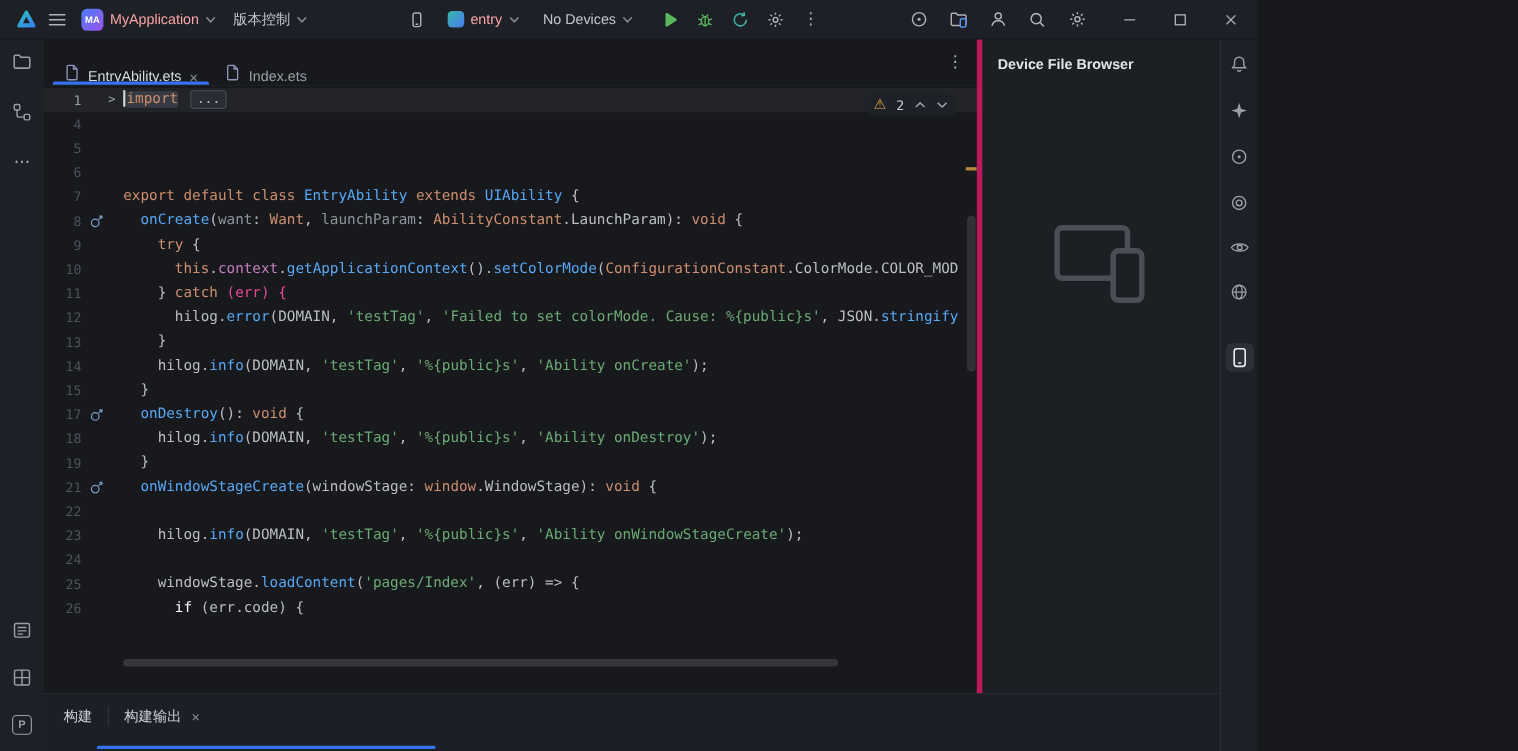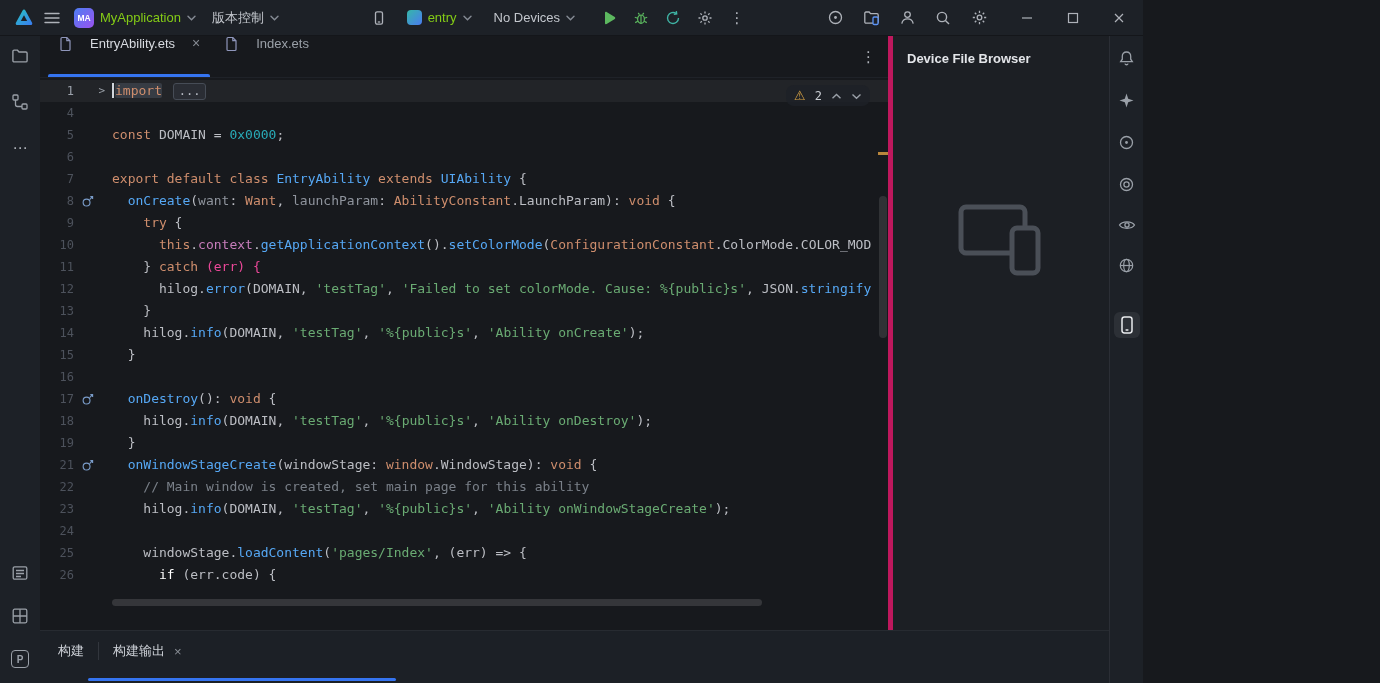--- a/index.html
+++ b/index.html
@@ -7,21 +7,21 @@
     font-family:"Liberation Sans","DejaVu Sans",sans-serif}
   .app{width:1143px;height:683px;display:flex;flex-direction:column;color:#bcbec4;font-size:13px}
 
   
   .titlebar{height:36px;flex:0 0 36px;background:#1d2127;display:flex;align-items:center;
     padding:0 6px 0 10px;border-bottom:1px solid #14161a}
   .tb-group{display:flex;align-items:center}
   .icon-btn{display:flex;align-items:center;justify-content:center;width:28px;height:28px;
     border-radius:6px;color:#aeb2b9;cursor:default}
   .chip{display:flex;align-items:center;gap:6px;padding:0 8px;height:28px;border-radius:6px}
-  .chip .label{color:#84cc16;white-space:nowrap}
+  .chip .label{color:#fca5a5;white-space:nowrap}
   .chip .label.dim{color:#c3c7cd}
   .chev{color:#858b94;display:flex}
   .ma-badge{width:20px;height:20px;border-radius:5px;background:linear-gradient(135deg,#4c7ef3,#9a52ee);
     color:#fff;font-size:8.5px;font-weight:700;display:flex;align-items:center;justify-content:center}
   .entry-chip-icon{width:15px;height:15px;border-radius:4px;background:linear-gradient(135deg,#35b7a8,#4a7bf0)}
   .spacer{flex:1}
   .fixed-gap{flex:0 0 70px}
   .tb-center{display:flex;align-items:center;gap:6px}
   .run-group{display:flex;align-items:center;gap:4px;margin-left:6px}
   .tb-right{display:flex;align-items:center;gap:8px}
@@ -38,21 +38,21 @@
     font-weight:700;display:flex;align-items:center;justify-content:center}
   .active-tool{width:26px;height:26px;border-radius:6px;background:rgba(255,255,255,.07);
     display:flex;align-items:center;justify-content:center;color:#e9ebee;margin-top:13px}
 
   .center-col{flex:1;display:flex;flex-direction:column;min-width:0}
   .content-row{flex:1;display:flex;min-height:0}
 
   
   .editor-col{flex:0 0 848px;display:flex;flex-direction:column;background:#17191d;min-width:0}
   .tabbar{height:42px;flex:0 0 42px;display:flex;align-items:stretch;padding-left:6px;border-bottom:1px solid #1f2228}
-  .tab{display:flex;align-items:flex-start;gap:17px;padding:0 12px;position:relative;color:#9aa0a8;white-space:nowrap}
+  .tab{display:flex;align-items:flex-end;gap:7px;padding:0 12px;position:relative;color:#9aa0a8;white-space:nowrap}
   .tab.active{color:#d8dbe1}
   .tab.active:after{content:"";position:absolute;left:2px;right:2px;bottom:0;height:3px;background:#3574f0;
     border-radius:2px 2px 0 0}
   .tab-close{color:#868b93;font-size:14px;line-height:1}
   .tabbar-kebab{margin-left:auto;margin-right:12px;align-self:center}
 
   .editor{position:relative;flex:1;overflow:hidden;padding-top:2px;
     font-family:"DejaVu Sans Mono",monospace;font-size:13px}
   .code-row{display:flex;height:22px;line-height:22px;white-space:pre}
   .code-row.active-row{background:rgba(255,255,255,.05)}
@@ -297,46 +297,45 @@
               </span>
               <span>Index.ets</span>
             </div>
             <span class="kebab tabbar-kebab">⋮</span>
           </div>
 
           <div class="editor">
             <div>
                 <div class="code-row active-row"><span class="gutter-num">1</span><span class="gutter-icon"><span class="fold-arrow">&gt;</span></span><span class="code-text"><span class="caret"></span><span class="tok-hl" style="color: rgb(207, 142, 109);">import</span><span style="color: rgb(188, 190, 196);"> </span><span class="fold-chip" style="color: rgb(182, 186, 194);">...</span></span></div>
                 <div class="code-row"><span class="gutter-num">4</span><span class="gutter-icon"></span><span class="code-text"></span></div>
-                <div class="code-row"><span class="gutter-num">5</span><span class="gutter-icon"></span><span class="code-text"><span style="color: rgb(207, 142, 109);">const</span><span style="color: rgb(188, 190, 196);"> DOMAIN = </span><span style="color: rgb(41, 171, 183);">0x0000</span><span style="color: rgb(188, 190, 196);">;</span></span></div>
+                <div class="code-row"><span class="gutter-num">5</span><span class="gutter-icon"></span></div>
                 <div class="code-row"><span class="gutter-num">6</span><span class="gutter-icon"></span><span class="code-text"></span></div>
                 <div class="code-row"><span class="gutter-num">7</span><span class="gutter-icon"></span><span class="code-text"><span style="color: rgb(207, 142, 109);">export default class </span><span style="color: rgb(86, 168, 245);">EntryAbility</span><span style="color: rgb(207, 142, 109);"> extends </span><span style="color: rgb(86, 168, 245);">UIAbility</span><span style="color: rgb(188, 190, 196);"> {</span></span></div>
                 <div class="code-row"><span class="gutter-num">8</span><span class="gutter-icon"><svg width="13" height="13" viewBox="0 0 14 14" fill="none" stroke="#7a9cc9" stroke-width="1.2">
                       <circle cx="6" cy="8.2" r="3.7"></circle>
                       <path d="M9.3 4.9l3.2-3.2M12.5 4.2V1.7H10"></path>
                     </svg></span><span class="code-text"><span style="color: rgb(188, 190, 196);">  </span><span style="color: rgb(86, 168, 245);">onCreate</span><span style="color: rgb(188, 190, 196);">(</span><span style="color: rgb(143, 148, 157);">want</span><span style="color: rgb(188, 190, 196);">: </span><span style="color: rgb(207, 142, 109);">Want</span><span style="color: rgb(188, 190, 196);">, </span><span style="color: rgb(143, 148, 157);">launchParam</span><span style="color: rgb(188, 190, 196);">: </span><span style="color: rgb(207, 142, 109);">AbilityConstant</span><span style="color: rgb(188, 190, 196);">.LaunchParam): </span><span style="color: rgb(207, 142, 109);">void</span><span style="color: rgb(188, 190, 196);"> {</span></span></div>
                 <div class="code-row"><span class="gutter-num">9</span><span class="gutter-icon"></span><span class="code-text"><span style="color: rgb(188, 190, 196);">    </span><span style="color: rgb(207, 142, 109);">try</span><span style="color: rgb(188, 190, 196);"> {</span></span></div>
                 <div class="code-row"><span class="gutter-num">10</span><span class="gutter-icon"></span><span class="code-text"><span style="color: rgb(188, 190, 196);">      </span><span style="color: rgb(207, 142, 109);">this</span><span style="color: rgb(188, 190, 196);">.</span><span style="color: rgb(199, 125, 187);">context</span><span style="color: rgb(188, 190, 196);">.</span><span style="color: rgb(86, 168, 245);">getApplicationContext</span><span style="color: rgb(188, 190, 196);">().</span><span style="color: rgb(86, 168, 245);">setColorMode</span><span style="color: rgb(188, 190, 196);">(</span><span style="color: rgb(207, 142, 109);">ConfigurationConstant</span><span style="color: rgb(188, 190, 196);">.ColorMode.COLOR_MOD</span></span></div>
                 <div class="code-row"><span class="gutter-num">11</span><span class="gutter-icon"></span><span class="code-text"><span style="color: rgb(188, 190, 196);">    } </span><span style="color: rgb(207, 142, 109);">catch</span><span style="color: #ec4899;"> (err) {</span></span></div>
                 <div class="code-row"><span class="gutter-num">12</span><span class="gutter-icon"></span><span class="code-text"><span style="color: rgb(188, 190, 196);">      hilog.</span><span style="color: rgb(86, 168, 245);">error</span><span style="color: rgb(188, 190, 196);">(DOMAIN, </span><span style="color: rgb(106, 171, 115);">'testTag'</span><span style="color: rgb(188, 190, 196);">, </span><span style="color: rgb(106, 171, 115);">'Failed to set colorMode. Cause: %{public}s'</span><span style="color: rgb(188, 190, 196);">, JSON.</span><span style="color: rgb(86, 168, 245);">stringify</span></span></div>
                 <div class="code-row"><span class="gutter-num">13</span><span class="gutter-icon"></span><span class="code-text"><span style="color: rgb(188, 190, 196);">    }</span></span></div>
                 <div class="code-row"><span class="gutter-num">14</span><span class="gutter-icon"></span><span class="code-text"><span style="color: rgb(188, 190, 196);">    hilog.</span><span style="color: rgb(86, 168, 245);">info</span><span style="color: rgb(188, 190, 196);">(DOMAIN, </span><span style="color: rgb(106, 171, 115);">'testTag'</span><span style="color: rgb(188, 190, 196);">, </span><span style="color: rgb(106, 171, 115);">'%{public}s'</span><span style="color: rgb(188, 190, 196);">, </span><span style="color: rgb(106, 171, 115);">'Ability onCreate'</span><span style="color: rgb(188, 190, 196);">);</span></span></div>
                 <div class="code-row"><span class="gutter-num">15</span><span class="gutter-icon"></span><span class="code-text"><span style="color: rgb(188, 190, 196);">  }</span></span></div>
-                <div class="code-row"><span class="gutter-num">16</span><span class="gutter-icon"></span><span class="code-text"></span></div>
                 <div class="code-row"><span class="gutter-num">17</span><span class="gutter-icon"><svg width="13" height="13" viewBox="0 0 14 14" fill="none" stroke="#7a9cc9" stroke-width="1.2">
                       <circle cx="6" cy="8.2" r="3.7"></circle>
                       <path d="M9.3 4.9l3.2-3.2M12.5 4.2V1.7H10"></path>
                     </svg></span><span class="code-text"><span style="color: rgb(188, 190, 196);">  </span><span style="color: rgb(86, 168, 245); text-align: center;">onDestroy</span><span style="color: rgb(188, 190, 196);">(): </span><span style="color: rgb(207, 142, 109);">void</span><span style="color: rgb(188, 190, 196);"> {</span></span></div>
                 <div class="code-row"><span class="gutter-num">18</span><span class="gutter-icon"></span><span class="code-text"><span style="color: rgb(188, 190, 196);">    hilog.</span><span style="color: rgb(86, 168, 245);">info</span><span style="color: rgb(188, 190, 196);">(DOMAIN, </span><span style="color: rgb(106, 171, 115);">'testTag'</span><span style="color: rgb(188, 190, 196);">, </span><span style="color: rgb(106, 171, 115);">'%{public}s'</span><span style="color: rgb(188, 190, 196);">, </span><span style="color: rgb(106, 171, 115);">'Ability onDestroy'</span><span style="color: rgb(188, 190, 196);">);</span></span></div>
                 <div class="code-row"><span class="gutter-num">19</span><span class="gutter-icon"></span><span class="code-text"><span style="color: rgb(188, 190, 196);">  }</span></span></div>
                 <div class="code-row"><span class="gutter-num">21</span><span class="gutter-icon"><svg width="13" height="13" viewBox="0 0 14 14" fill="none" stroke="#7a9cc9" stroke-width="1.2">
                       <circle cx="6" cy="8.2" r="3.7"></circle>
                       <path d="M9.3 4.9l3.2-3.2M12.5 4.2V1.7H10"></path>
                     </svg></span><span class="code-text"><span style="color: rgb(188, 190, 196);">  </span><span style="color: rgb(86, 168, 245);">onWindowStageCreate</span><span style="color: rgb(188, 190, 196);">(windowStage: </span><span style="color: rgb(207, 142, 109);">window</span><span style="color: rgb(188, 190, 196);">.WindowStage): </span><span style="color: rgb(207, 142, 109);">void</span><span style="color: rgb(188, 190, 196);"> {</span></span></div>
-                <div class="code-row"><span class="gutter-num">22</span><span class="gutter-icon"></span><span class="code-text"><span style="color: rgb(122, 128, 137);">    // Main window is created, set main page for this ability</span></span></div>
+                <div class="code-row"><span class="gutter-num">22</span><span class="gutter-icon"></span></div>
                 <div class="code-row"><span class="gutter-num">23</span><span class="gutter-icon"></span><span class="code-text"><span style="color: rgb(188, 190, 196);">    hilog.</span><span style="color: rgb(86, 168, 245);">info</span><span style="color: rgb(188, 190, 196);">(DOMAIN, </span><span style="color: rgb(106, 171, 115);">'testTag'</span><span style="color: rgb(188, 190, 196);">, </span><span style="color: rgb(106, 171, 115);">'%{public}s'</span><span style="color: rgb(188, 190, 196);">, </span><span style="color: rgb(106, 171, 115);">'Ability onWindowStageCreate'</span><span style="color: rgb(188, 190, 196);">);</span></span></div>
                 <div class="code-row"><span class="gutter-num">24</span><span class="gutter-icon"></span><span class="code-text"></span></div>
                 <div class="code-row"><span class="gutter-num">25</span><span class="gutter-icon"></span><span class="code-text"><span style="color: rgb(188, 190, 196);">    windowStage.</span><span style="color: rgb(86, 168, 245);">loadContent</span><span style="color: rgb(188, 190, 196);">(</span><span style="color: rgb(106, 171, 115);">'pages/Index'</span><span style="color: rgb(188, 190, 196);">, (err) =&gt; {</span></span></div>
                 <div class="code-row"><span class="gutter-num">26</span><span class="gutter-icon"></span><span class="code-text"><span style="color: rgb(188, 190, 196);">      </span><span style="color: #ffffff;">if</span><span style="color: rgb(188, 190, 196);"> (err.code) {</span></span></div>
               </div>
 
             <div class="inspection">
               <span class="warn-glyph">⚠</span>
               <span class="warn-count">2</span>
               <span><svg width="11" height="7" viewBox="0 0 11 7" fill="none" stroke="#9aa0a8" stroke-width="1.4">

